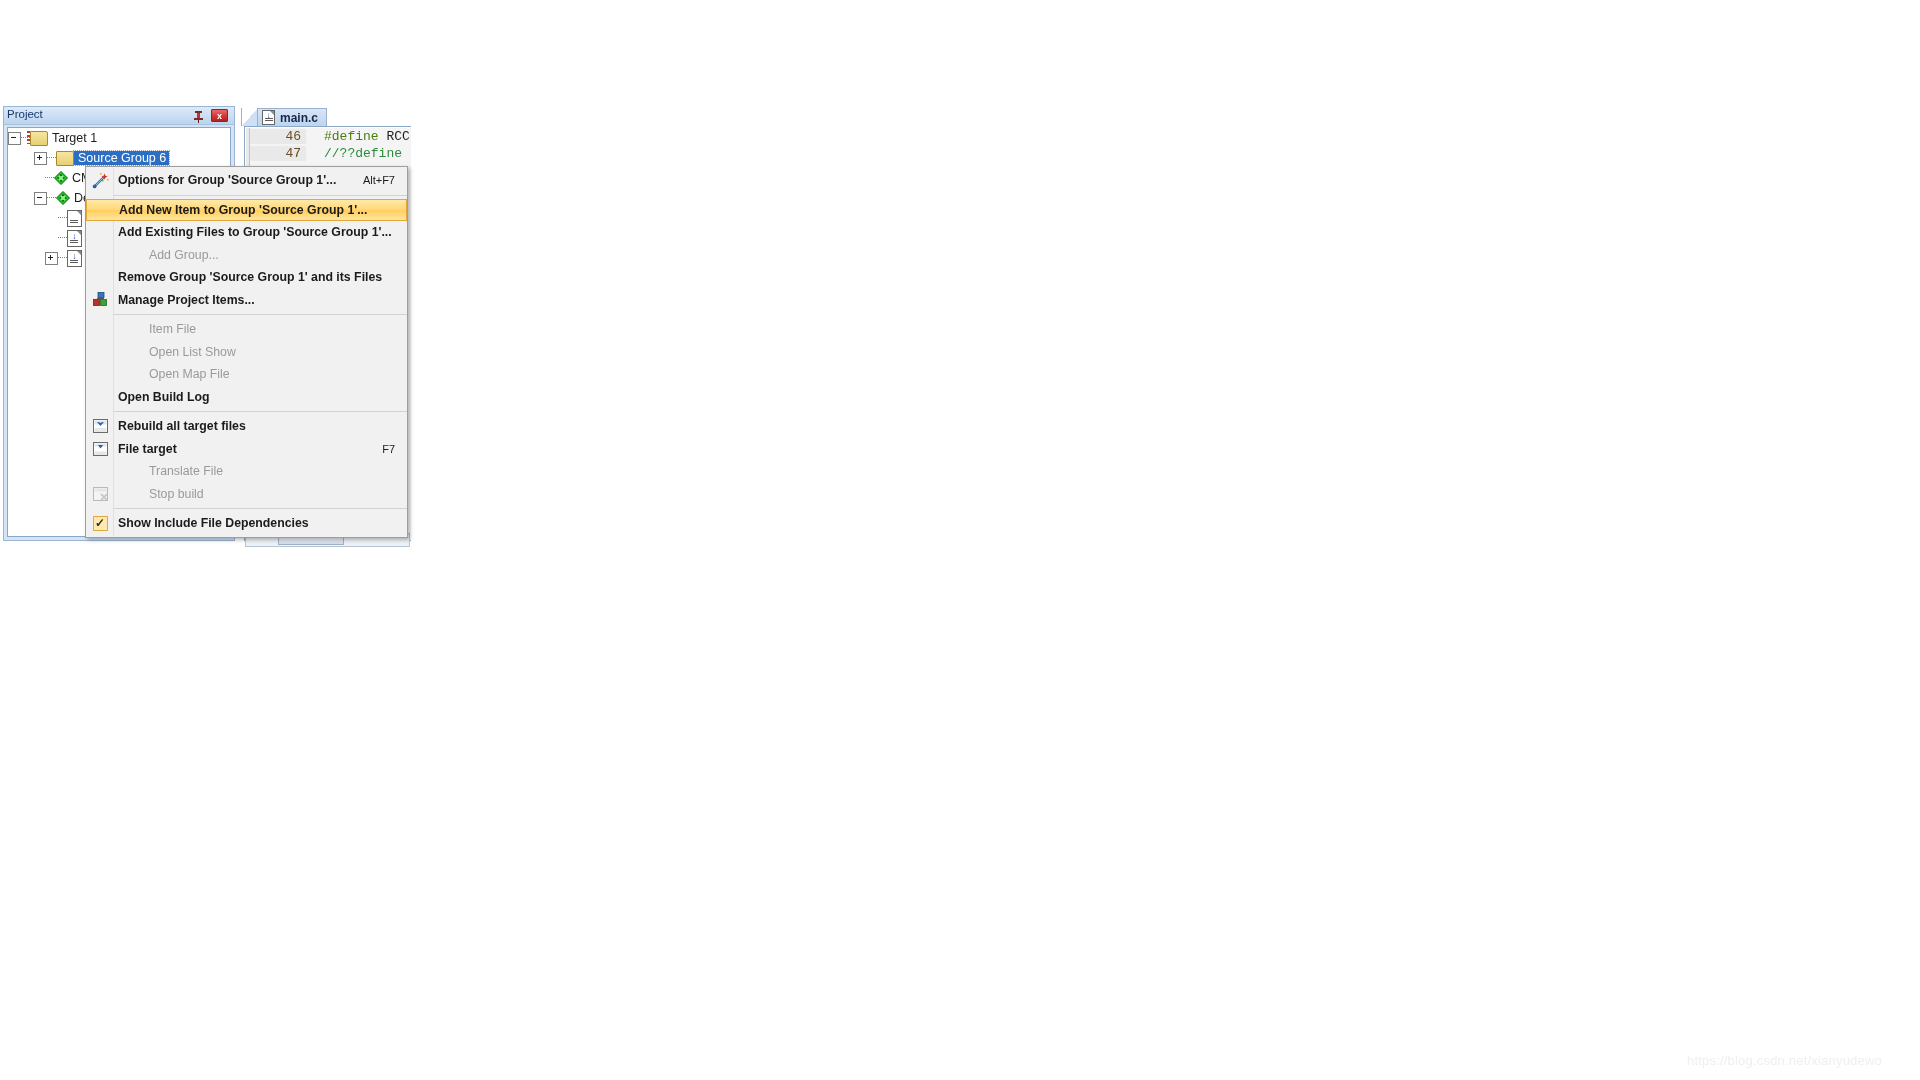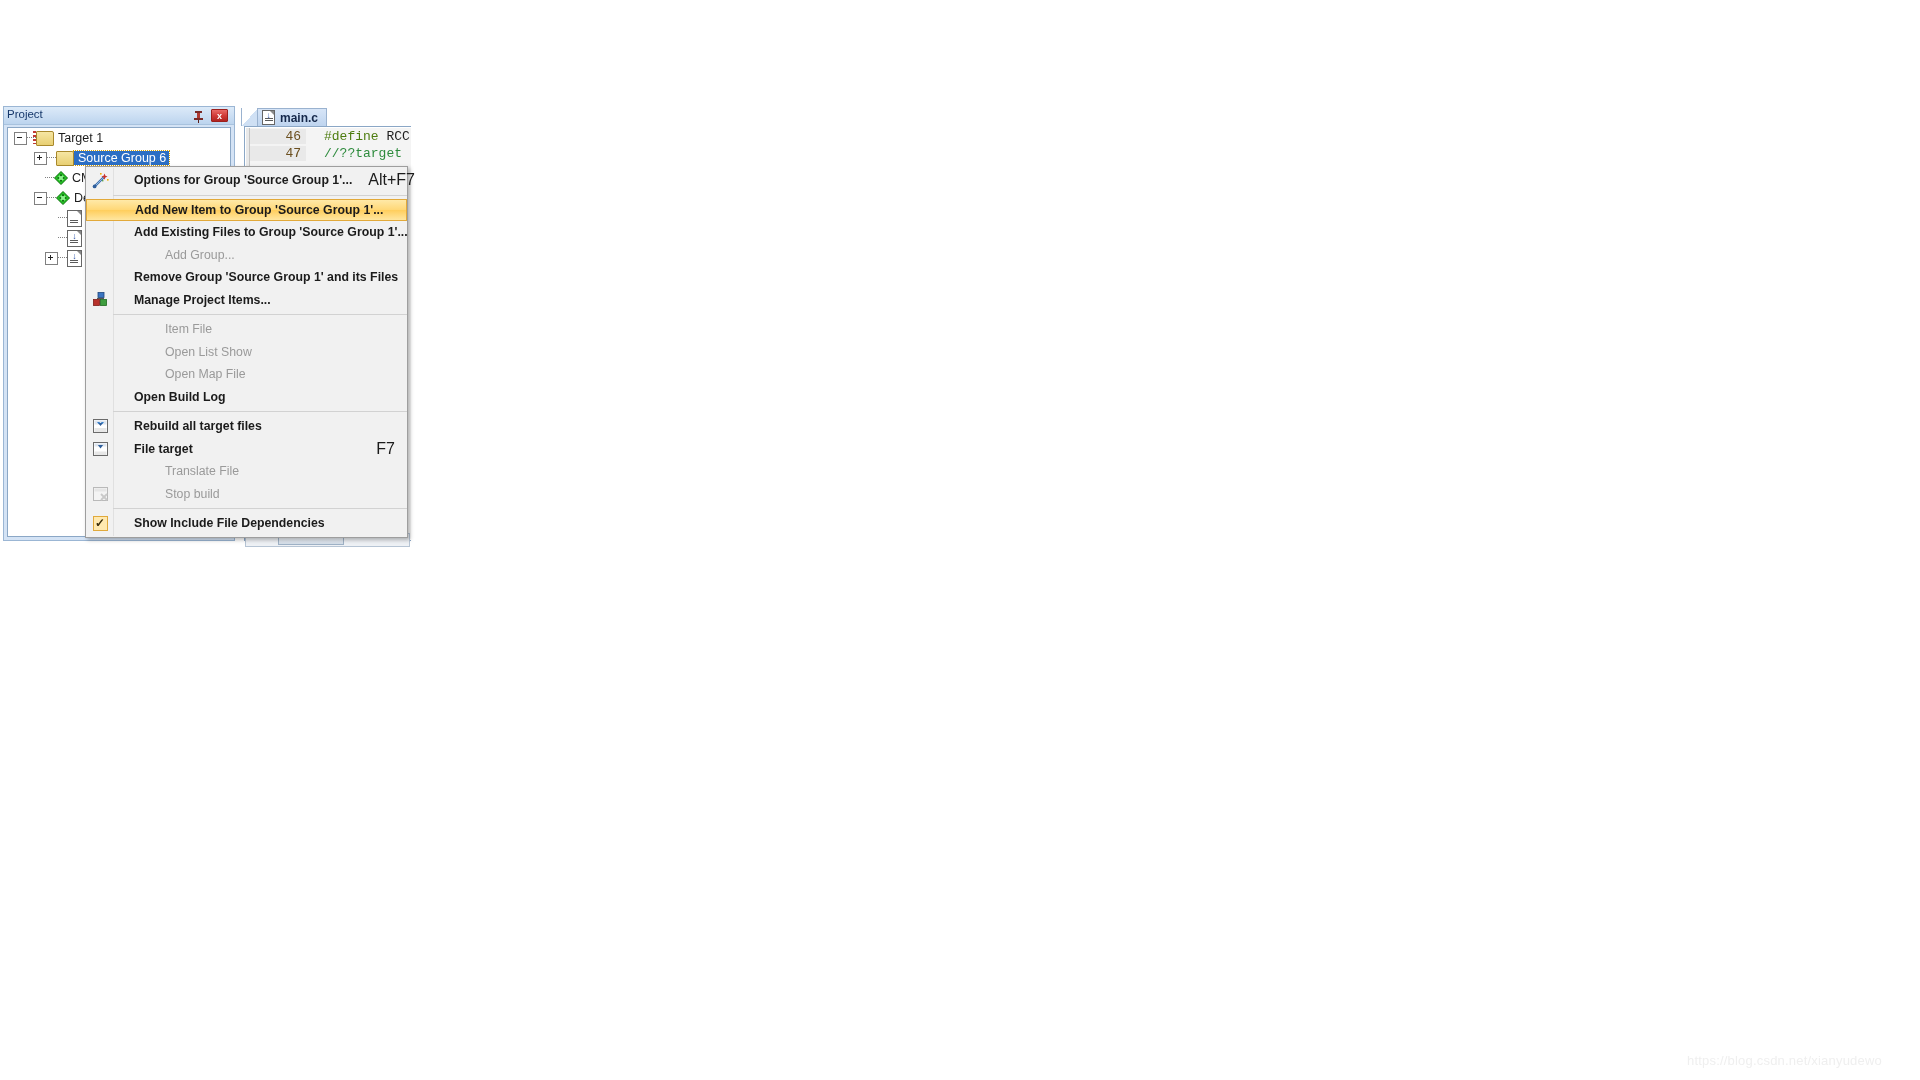--- a/index.html
+++ b/index.html
@@ -326,39 +326,38 @@
     position: relative;
     height: 22.5px;
     display: flex;
     align-items: center;
     font-size: 12.3px;
     color: #1b1b1b;
     font-weight: bold;
     white-space: nowrap;
     z-index: 2;
     font-family: "Liberation Sans", sans-serif;
-    gap: 16px;
   }
   .menu-item .mi-icon {
     width: 28px;
     flex: 0 0 auto;
     display: flex;
     align-items: center;
     justify-content: center;
     height: 100%;
   }
   .menu-item .mi-label {
     flex: 1 1 auto;
     padding-left: 4px;
   }
   .menu-item .mi-accel {
     flex: 0 0 auto;
     padding-right: 12px;
     font-weight: normal;
-    font-size: 16px;
+    font-size: 11px;
     color: #1b1b1b;
   }
   .menu-item.disabled .mi-label,
   .menu-item.disabled .mi-accel {
     color: #9a9a9a;
     font-weight: normal;
     margin-left: 31px;
   }
   .menu-item.highlighted {
     background: linear-gradient(to bottom, #ffe9a8 0%, #ffd878 48%, #ffce5e 52%, #ffe6a0 100%);
@@ -418,21 +417,21 @@
           <rect x="2" y="8" width="9" height="2" fill="#7a2a26"></rect>
           <rect x="6" y="10" width="1" height="3" fill="#5a1d1a"></rect>
         </svg>
       </div>
 
       <div id="close-icon">x</div>
     </div>
 
     <div id="project-tree">
 
-      <div class="tree-row" style="padding-left:6px;text-align:right;">
+      <div class="tree-row" style="text-align:right;">
         <div class="expander"></div>
         <div class="dots-h"></div>
         <div class="ico ico-folder target"></div>
         <span class="label">Target 1</span>
       </div>
 
       <div class="tree-row selected" style="padding-left:26px;">
         <div class="expander plus"></div>
         <div class="dots-h"></div>
         <div class="ico ico-folder"></div>
@@ -514,21 +513,21 @@
         <div class="code-line">
           <span class="lineno">46</span>
           <span class="code-gap"></span>
           <span class="code-txt tok-pp">#define</span>
           <span class="code-txt tok-id" style="padding-left:0;"> RCC</span>
         </div>
 
         <div class="code-line">
           <span class="lineno">47</span>
           <span class="code-gap"></span>
-          <span class="code-txt tok-cm">//??target</span>
+          <span class="code-txt tok-cm">//??define</span>
         </div>
 
       </div>
     </div>
   </div>
 
   <div id="hscroll">
     <div id="hscroll-thumb"></div>
   </div>
 

